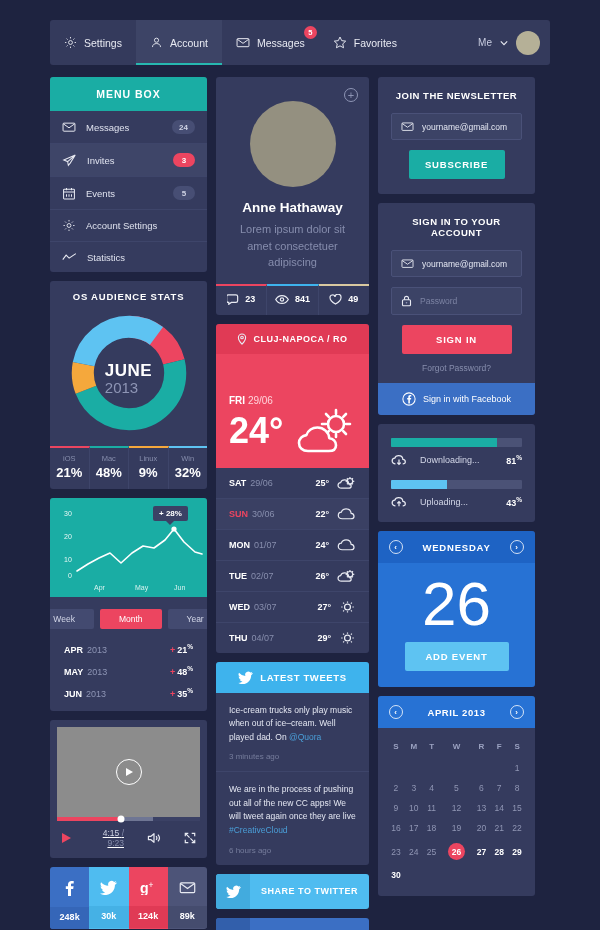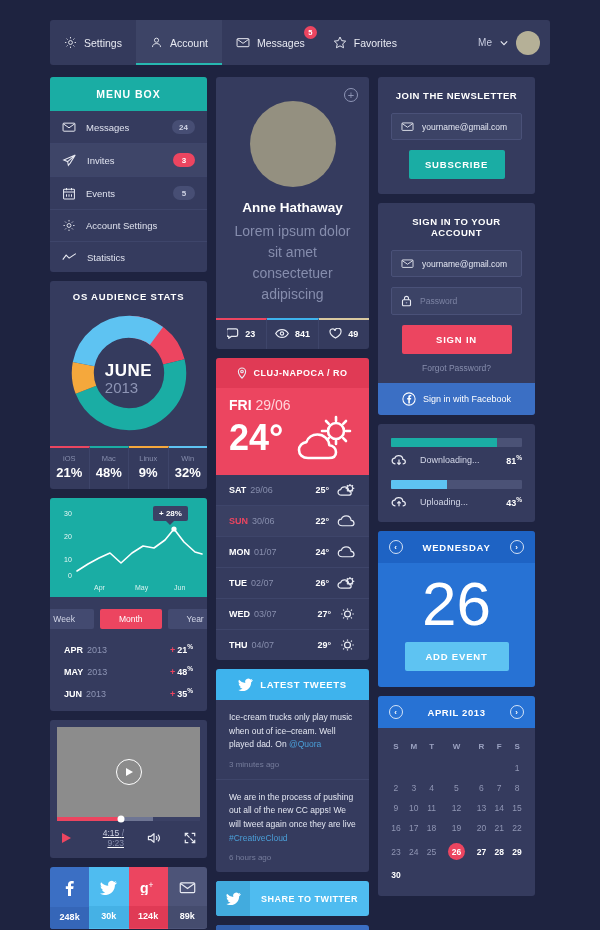--- a/index.html
+++ b/index.html
@@ -150,36 +150,36 @@
     position: absolute; top: 11px; right: 11px; width: 14px; height: 14px;
     border: 1.3px solid #8e95b5; border-radius: 50%;
     display: flex; align-items: center; justify-content: center;
     font-size: 11px; color: #8e95b5; line-height: 1; cursor: pointer;
   }
   .avatar-lg {
     width: 86px; height: 86px; border-radius: 50%; background: #949080;
     margin: 10px auto 0;
   }
   .pname { text-align: center; font-size: 13.5px; font-weight: bold; margin-top: 13px; color: #fff; }
-  .pdesc { text-align: center; font-size: 14px; color: #868da d; color: #868dad; line-height: 1.5; margin: 6px 12px 13px; }
+  .pdesc { text-align: center; font-size: 11px; color: #868da d; color: #868dad; line-height: 1.5; margin: 6px 12px 13px; }
   .pstats { display: flex; }
   .pstat {
     flex: 1; display: flex; align-items: center; justify-content: center; gap: 6px;
     padding: 8px 0 10px; border-top: 2.5px solid #888; border-right: 1px solid #3e456a;
     font-size: 9px; font-weight: bold; color: #fff;
   }
   .pstat:last-child { border-right: none; }
 
   
   .w-head {
     background: #e03a55; display: flex; align-items: center; justify-content: center;
     gap: 6px; padding: 9px 0; font-size: 9px; font-weight: bold; letter-spacing: 0.5px;
   }
   .w-main { background: #ec4560; padding: 9px 13px 13px; }
-  .w-day { font-size: 14px; color: #ffd3da; margin-bottom: 1px; }
+  .w-day { font-size: 10px; color: #ffd3da; margin-bottom: 1px; margin-top: 32px; }
   .w-day b { color: #fff; font-weight: bold; }
   .w-row { display: flex; align-items: center; }
   .w-temp { font-size: 36px; font-weight: bold; color: #fff; line-height: 1; flex: 1; }
   .f-row {
     display: flex; align-items: center; padding: 8px 13px;
     border-bottom: 1px solid #3e456a; font-size: 9px;
   }
   .f-row:last-child { border-bottom: none; }
   .f-row.hl { background: #3a4063; }
   .f-d { font-weight: bold; color: #fff; }

